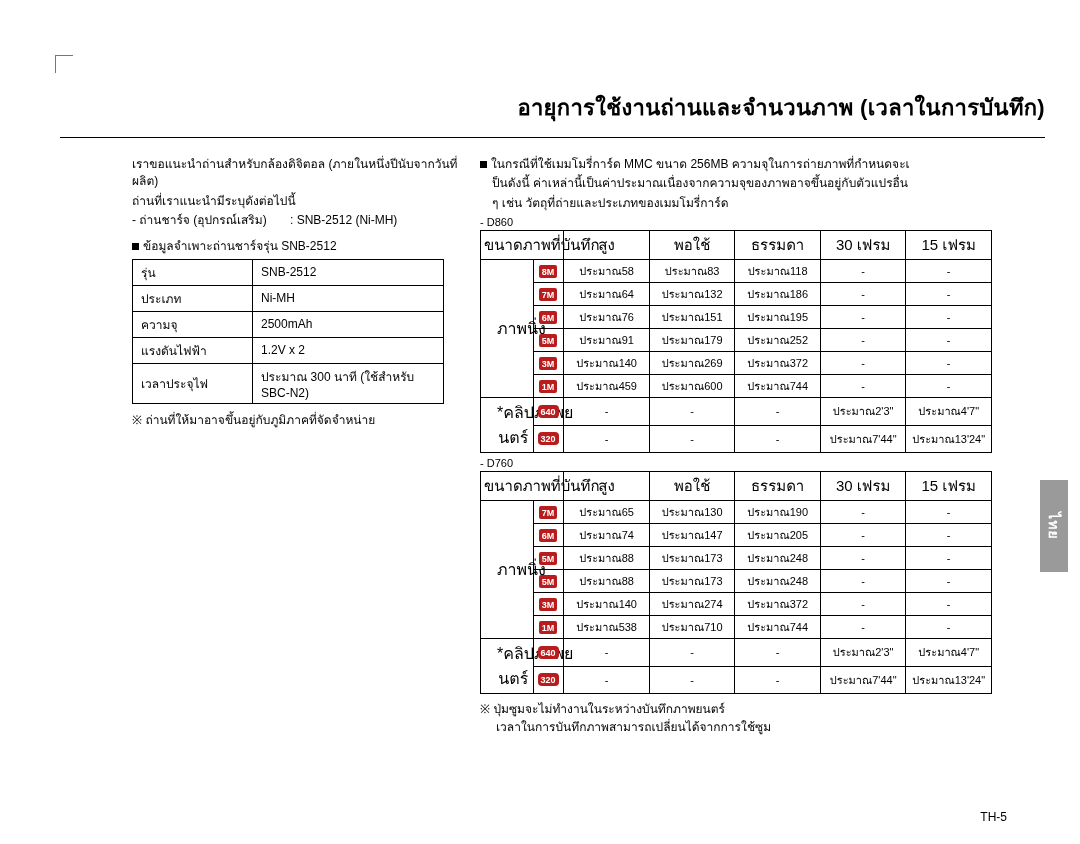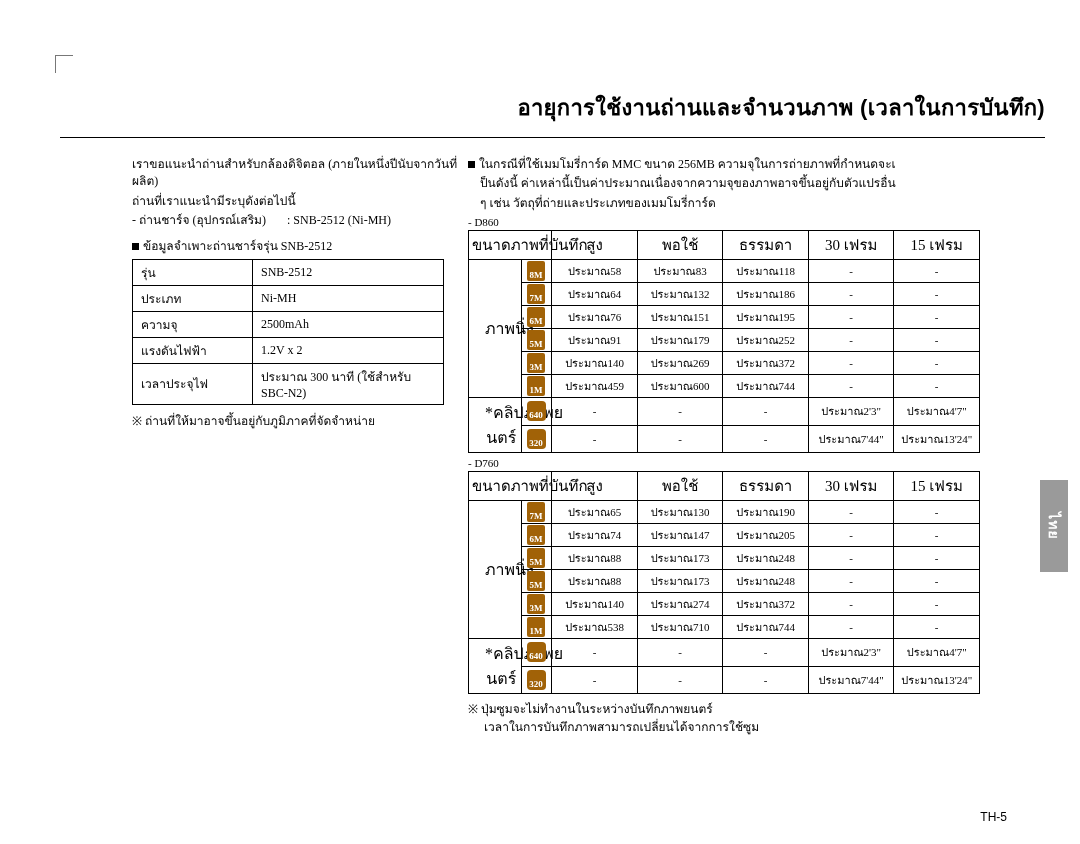--- a/index.html
+++ b/index.html
@@ -39,22 +39,21 @@
     margin: 60px 15px 12px 0;
     letter-spacing: 0.3px;
   }
   .hr-top {
     margin: 0 15px 18px 0;
     border: none;
     border-top: 1px solid #000;
   }
   .cols {
     display: flex;
-    gap: 0;
-    font-family: Liberation Serif, serif;
+    gap: 12px;
   }
   .left-col {
     width: 400px;
     padding-right: 0;
     padding-left: 72px;
   }
   .right-col {
     width: 540px;
     padding-left: 8px;
   }
@@ -95,26 +94,26 @@
   table.data th { font-weight: normal; }
   table.data .hdr-cell { font-size: 15px; }
   table.data .row-label {
     writing-mode: horizontal-tb;
     font-size: 16px;
     padding-left: 16px;
   }
   table.data td.icon-cell { width: 26px; padding:1px; }
   .badge {
     display: inline-block;
-    background: #a16207;
+    background: #b91c1c;
     color: #fff;
     border-radius: 2px;
     font-size: 9px;
     font-weight: bold;
-    padding: 8px 3px 0 2px;
+    padding: 1px 3px 0 2px;
     line-height: 12px;
     min-width: 18px;
   }
   .badge.sz { border-radius: 4px; }
   .d-label { margin: 4px 0 2px 0; font-size: 11px; }
   .footnote { margin-top: 6px; font-size: 12px; line-height: 1.5; }
   .page-no {
     position: absolute;
     bottom: 20px;
     right: 73px;

